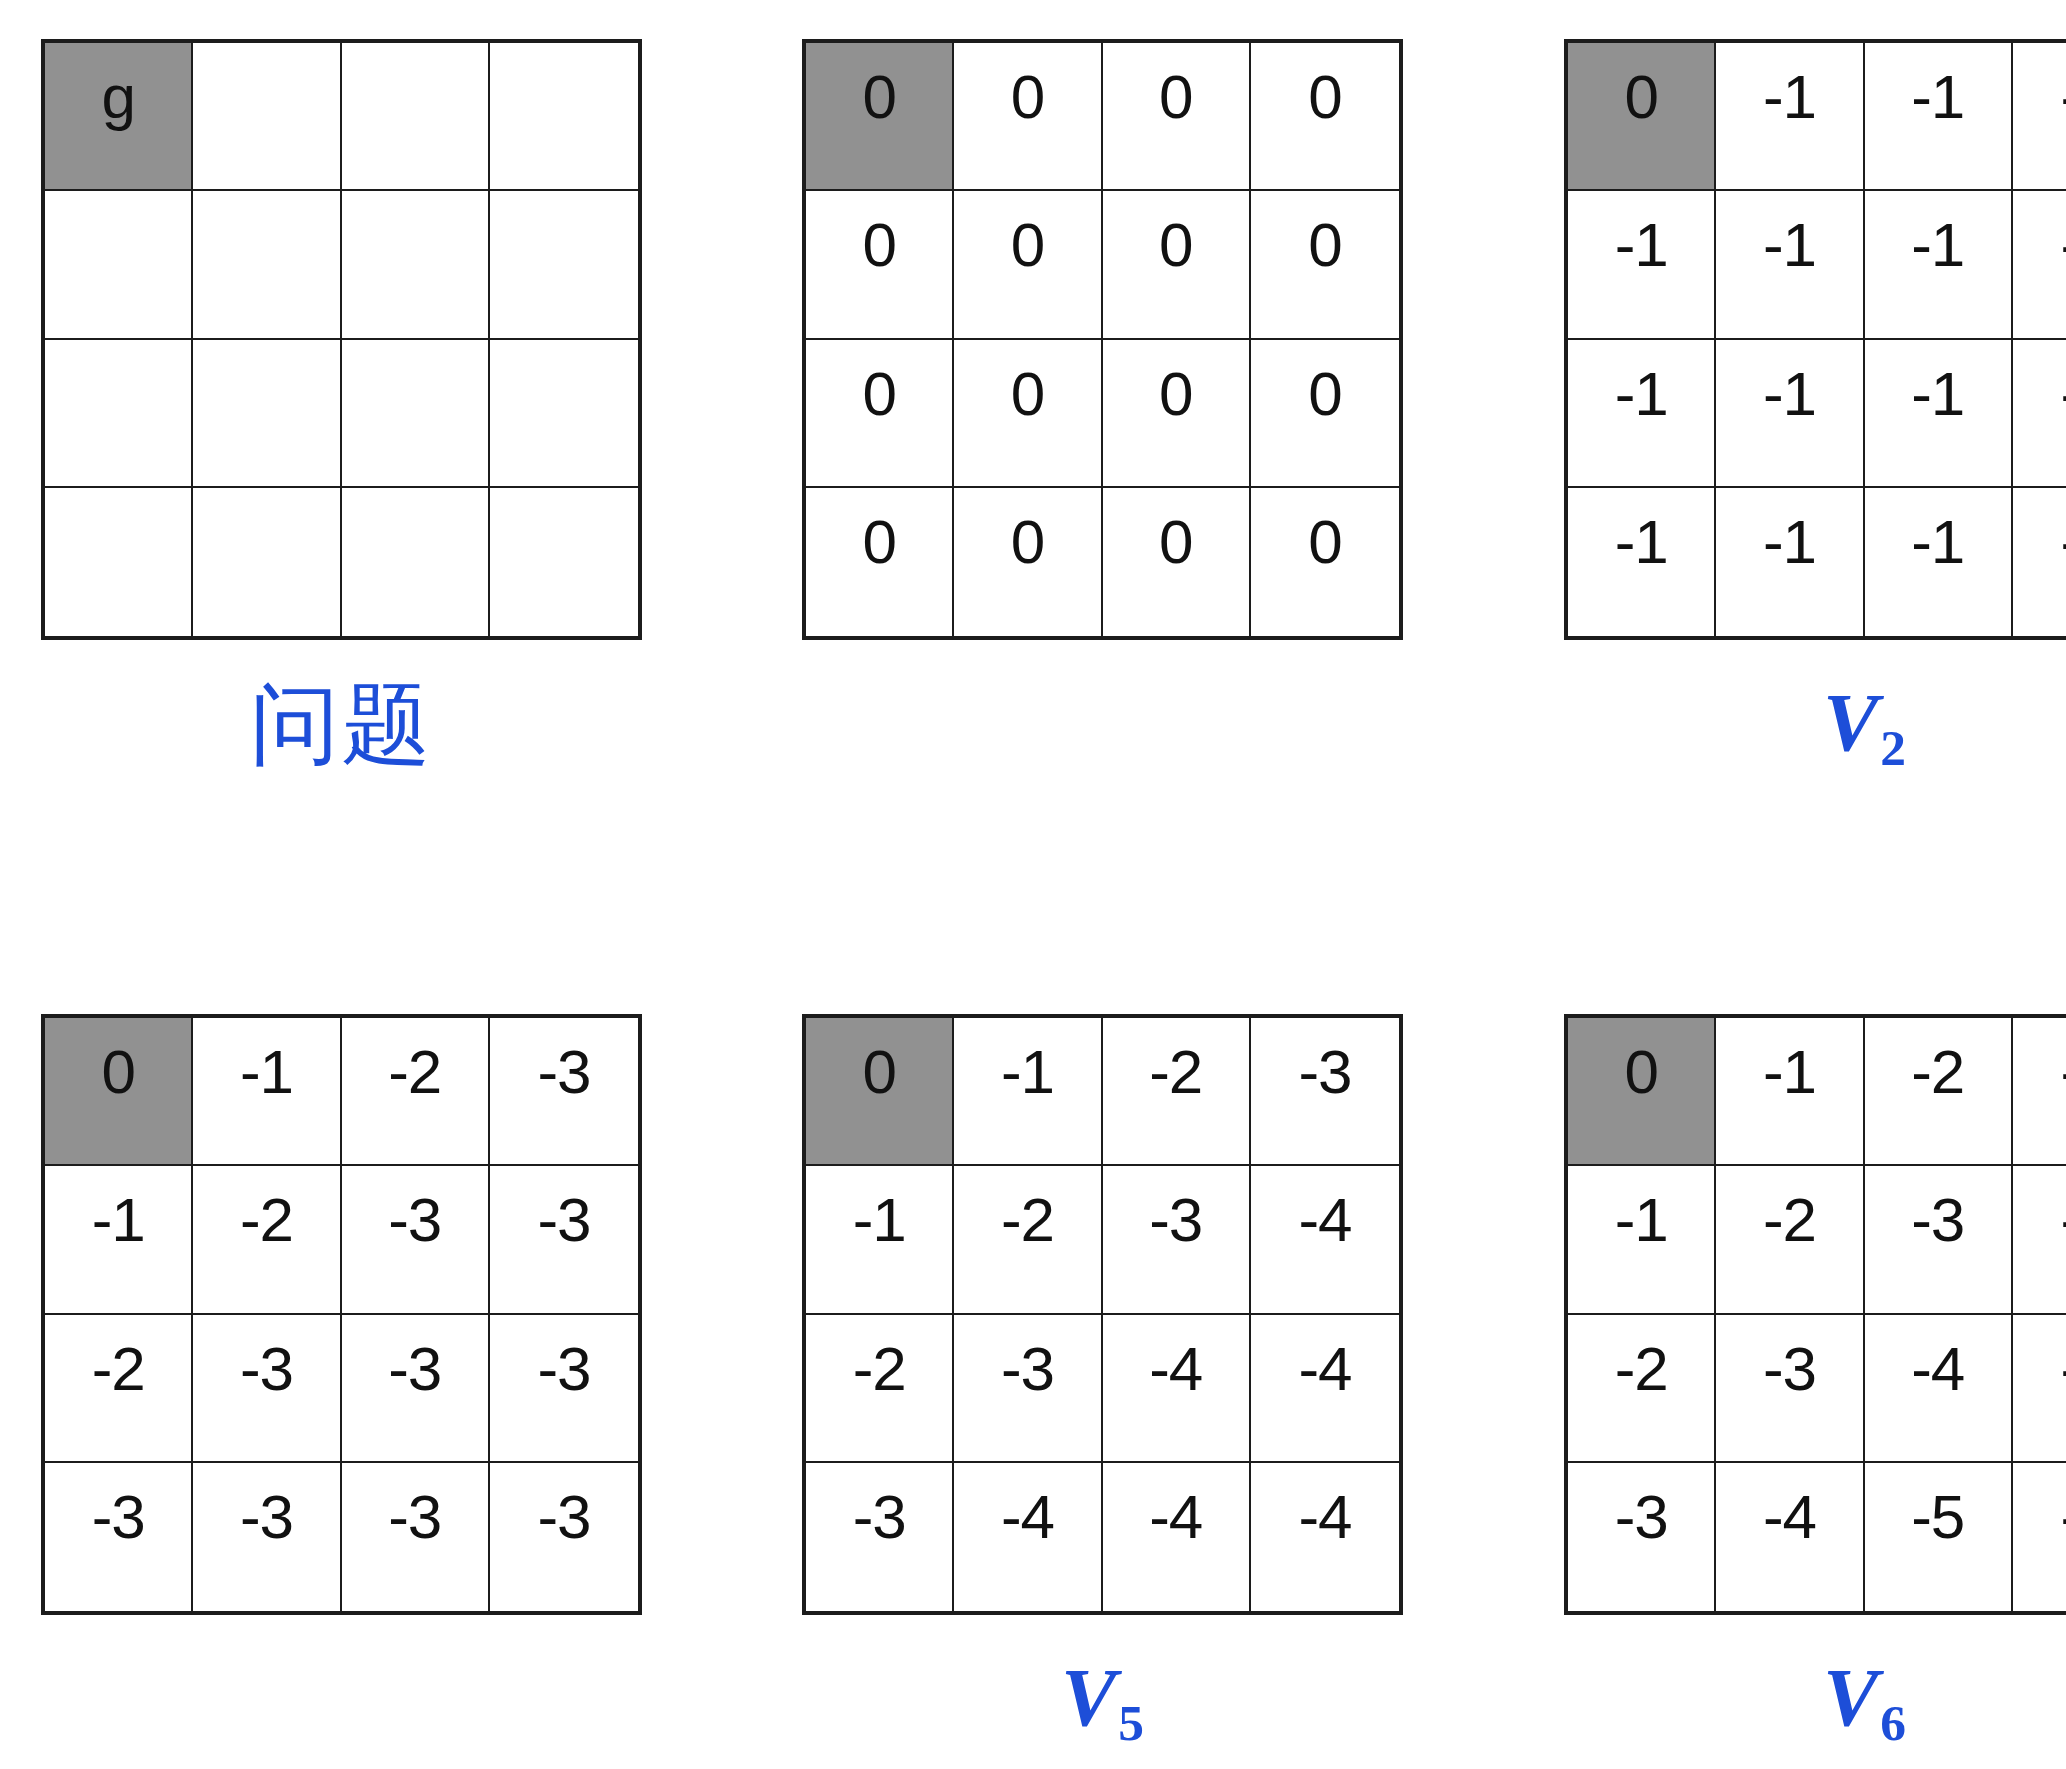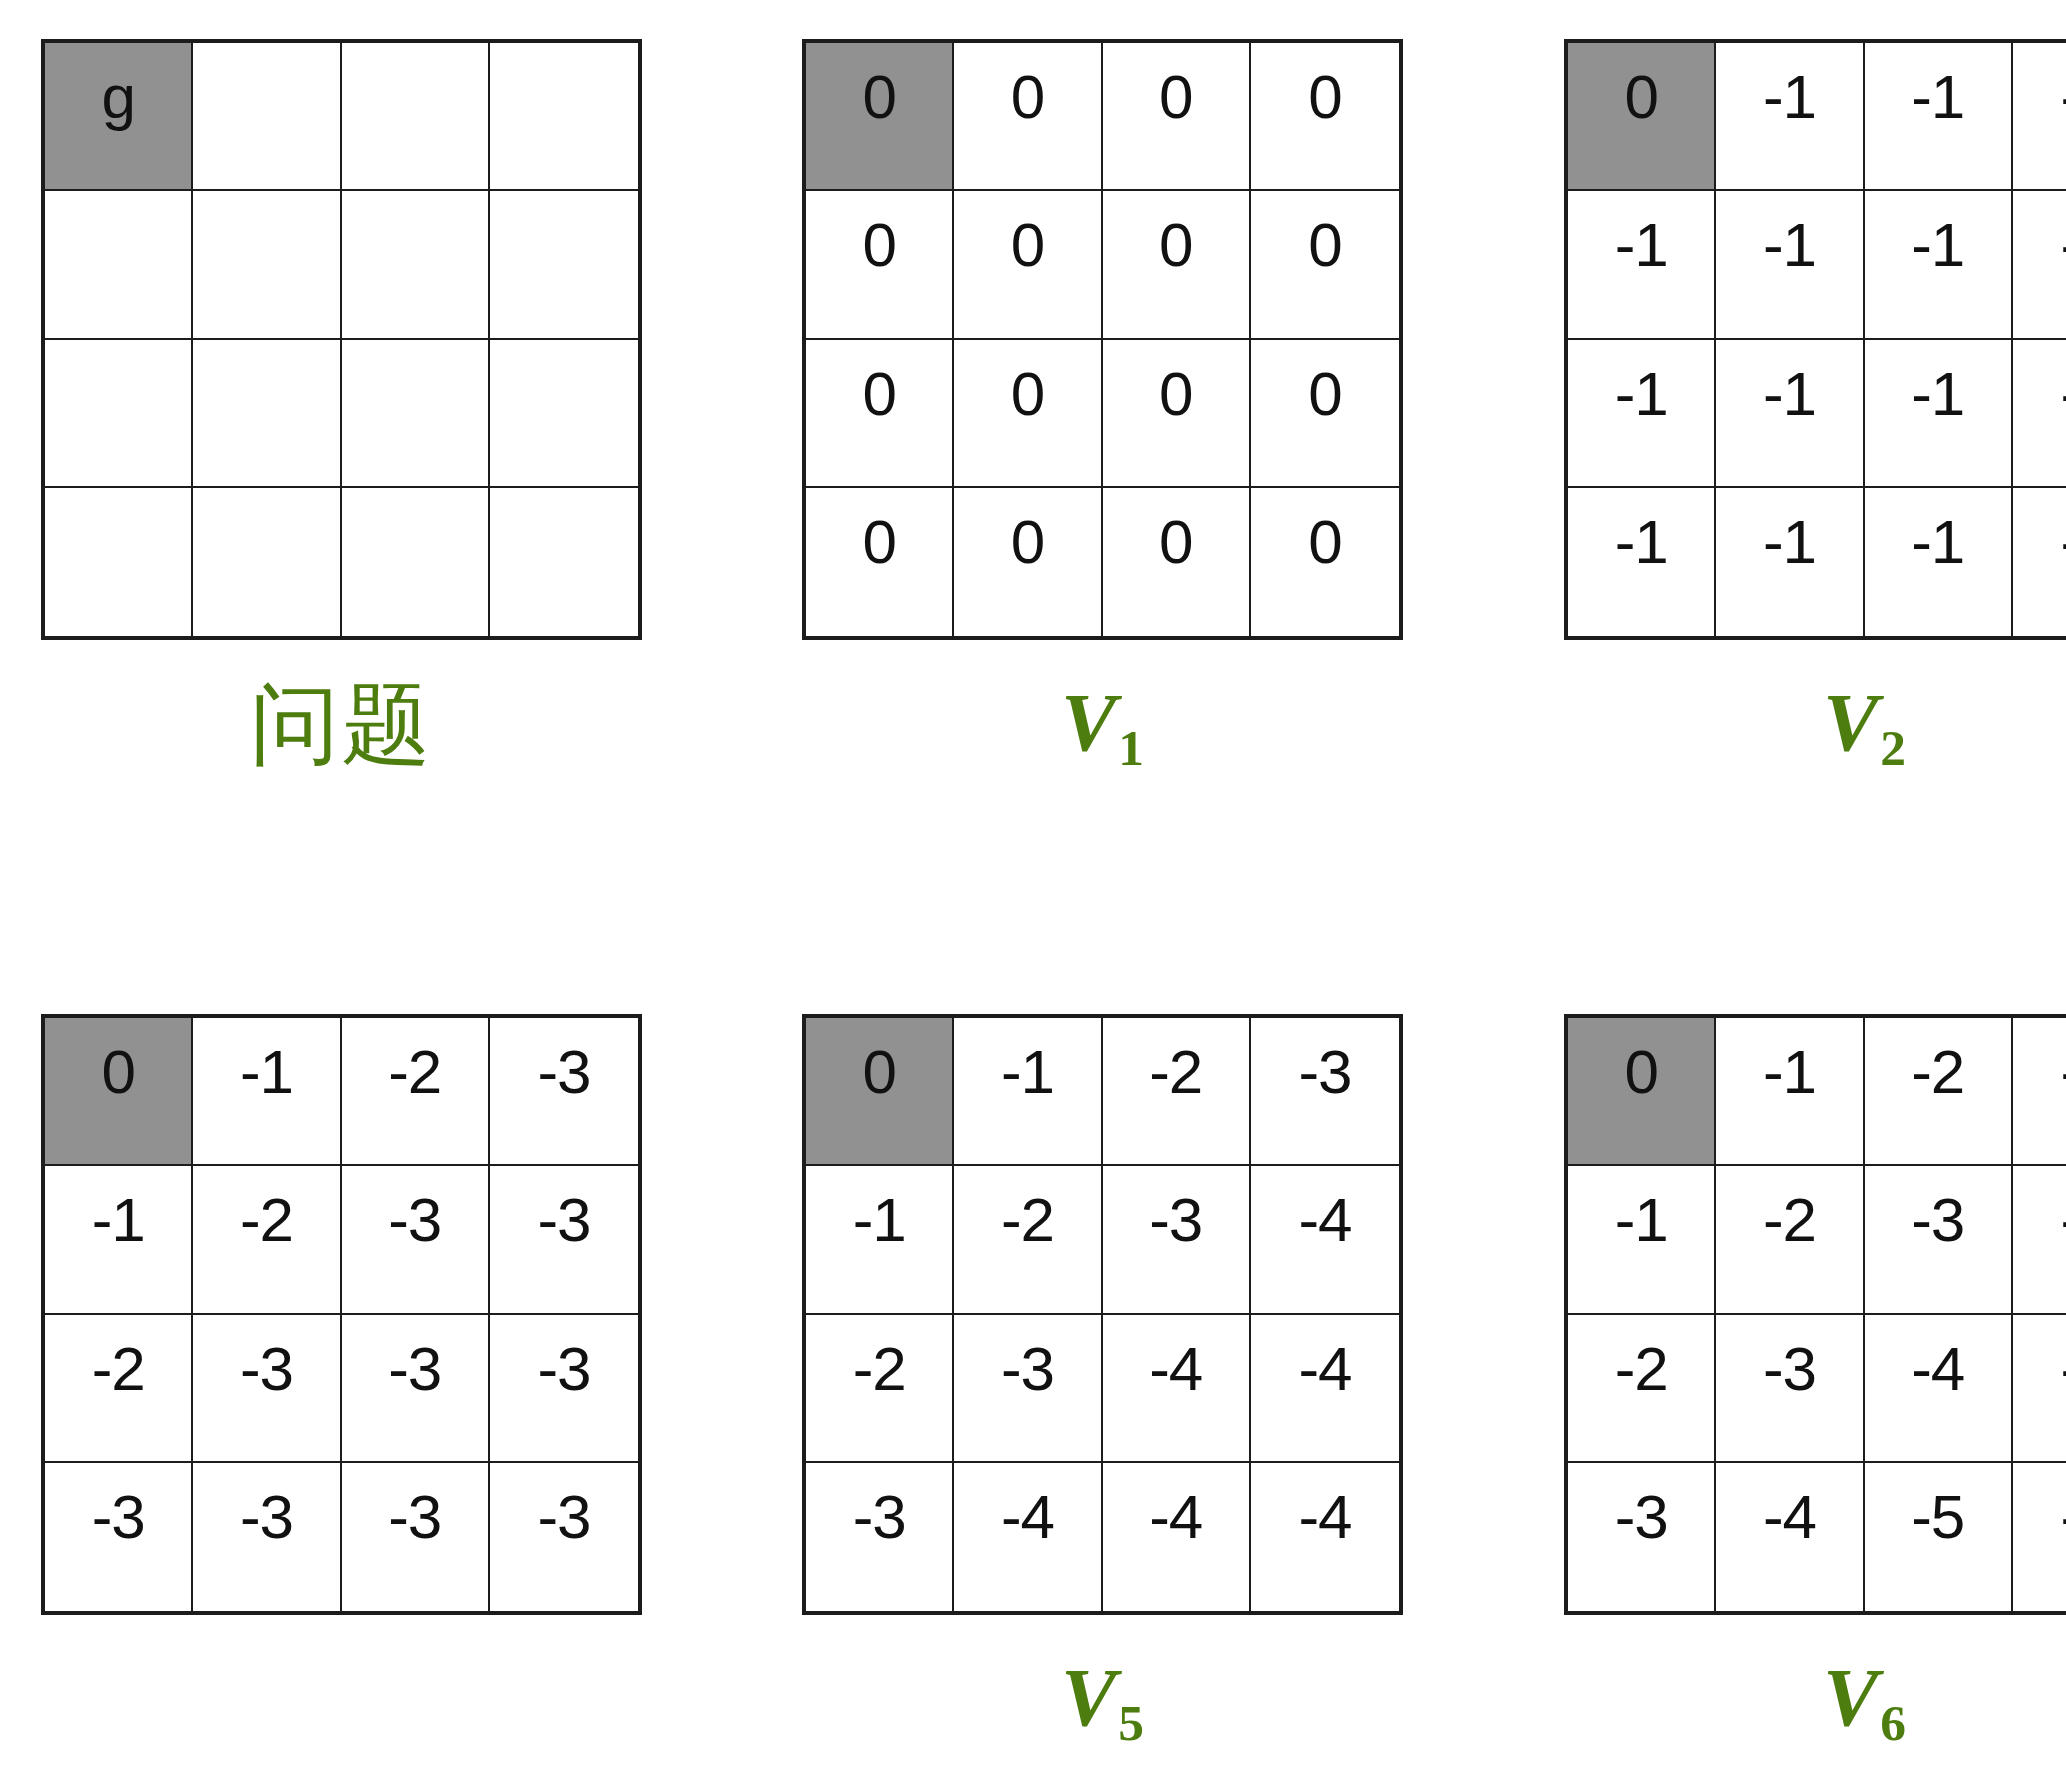--- a/index.html
+++ b/index.html
@@ -49,21 +49,21 @@
   .cell.row-last { border-bottom: none; }
   .cell.shaded { background: #919191; }
   .cell.empty { padding-top: 0; }
 
   .caption {
     margin-top: 40px;
     width: 100%;
     text-align: center;
     font-size: 83px;
     line-height: 1;
-    color: #4d7c0f;
+    color: #1d4ed8;
     white-space: nowrap;
   }
   .caption .vsym {
     font-family: "Liberation Serif", serif;
     font-style: italic;
     font-weight: bold;
   }
   .caption .vsub {
     font-family: "Liberation Serif", serif;
     font-style: normal;
@@ -116,21 +116,20 @@
         <div class="cell col-last">0</div>
         <div class="cell">0</div>
         <div class="cell">0</div>
         <div class="cell">0</div>
         <div class="cell col-last">0</div>
         <div class="cell row-last">0</div>
         <div class="cell row-last">0</div>
         <div class="cell row-last">0</div>
         <div class="cell col-last row-last">0</div>
       </div>
-      <div class="caption"><span class="vsym">V</span><span class="vsub">1</span></div>
     </div>
     <div class="board" style="left: 1564px; top: 39px; width: 601px;">
       <div class="grid" style="width: 601px; height: 601px;">
         <div class="cell shaded">0</div>
         <div class="cell">-1</div>
         <div class="cell">-1</div>
         <div class="cell col-last">-1</div>
         <div class="cell">-1</div>
         <div class="cell">-1</div>
         <div class="cell">-1</div>

